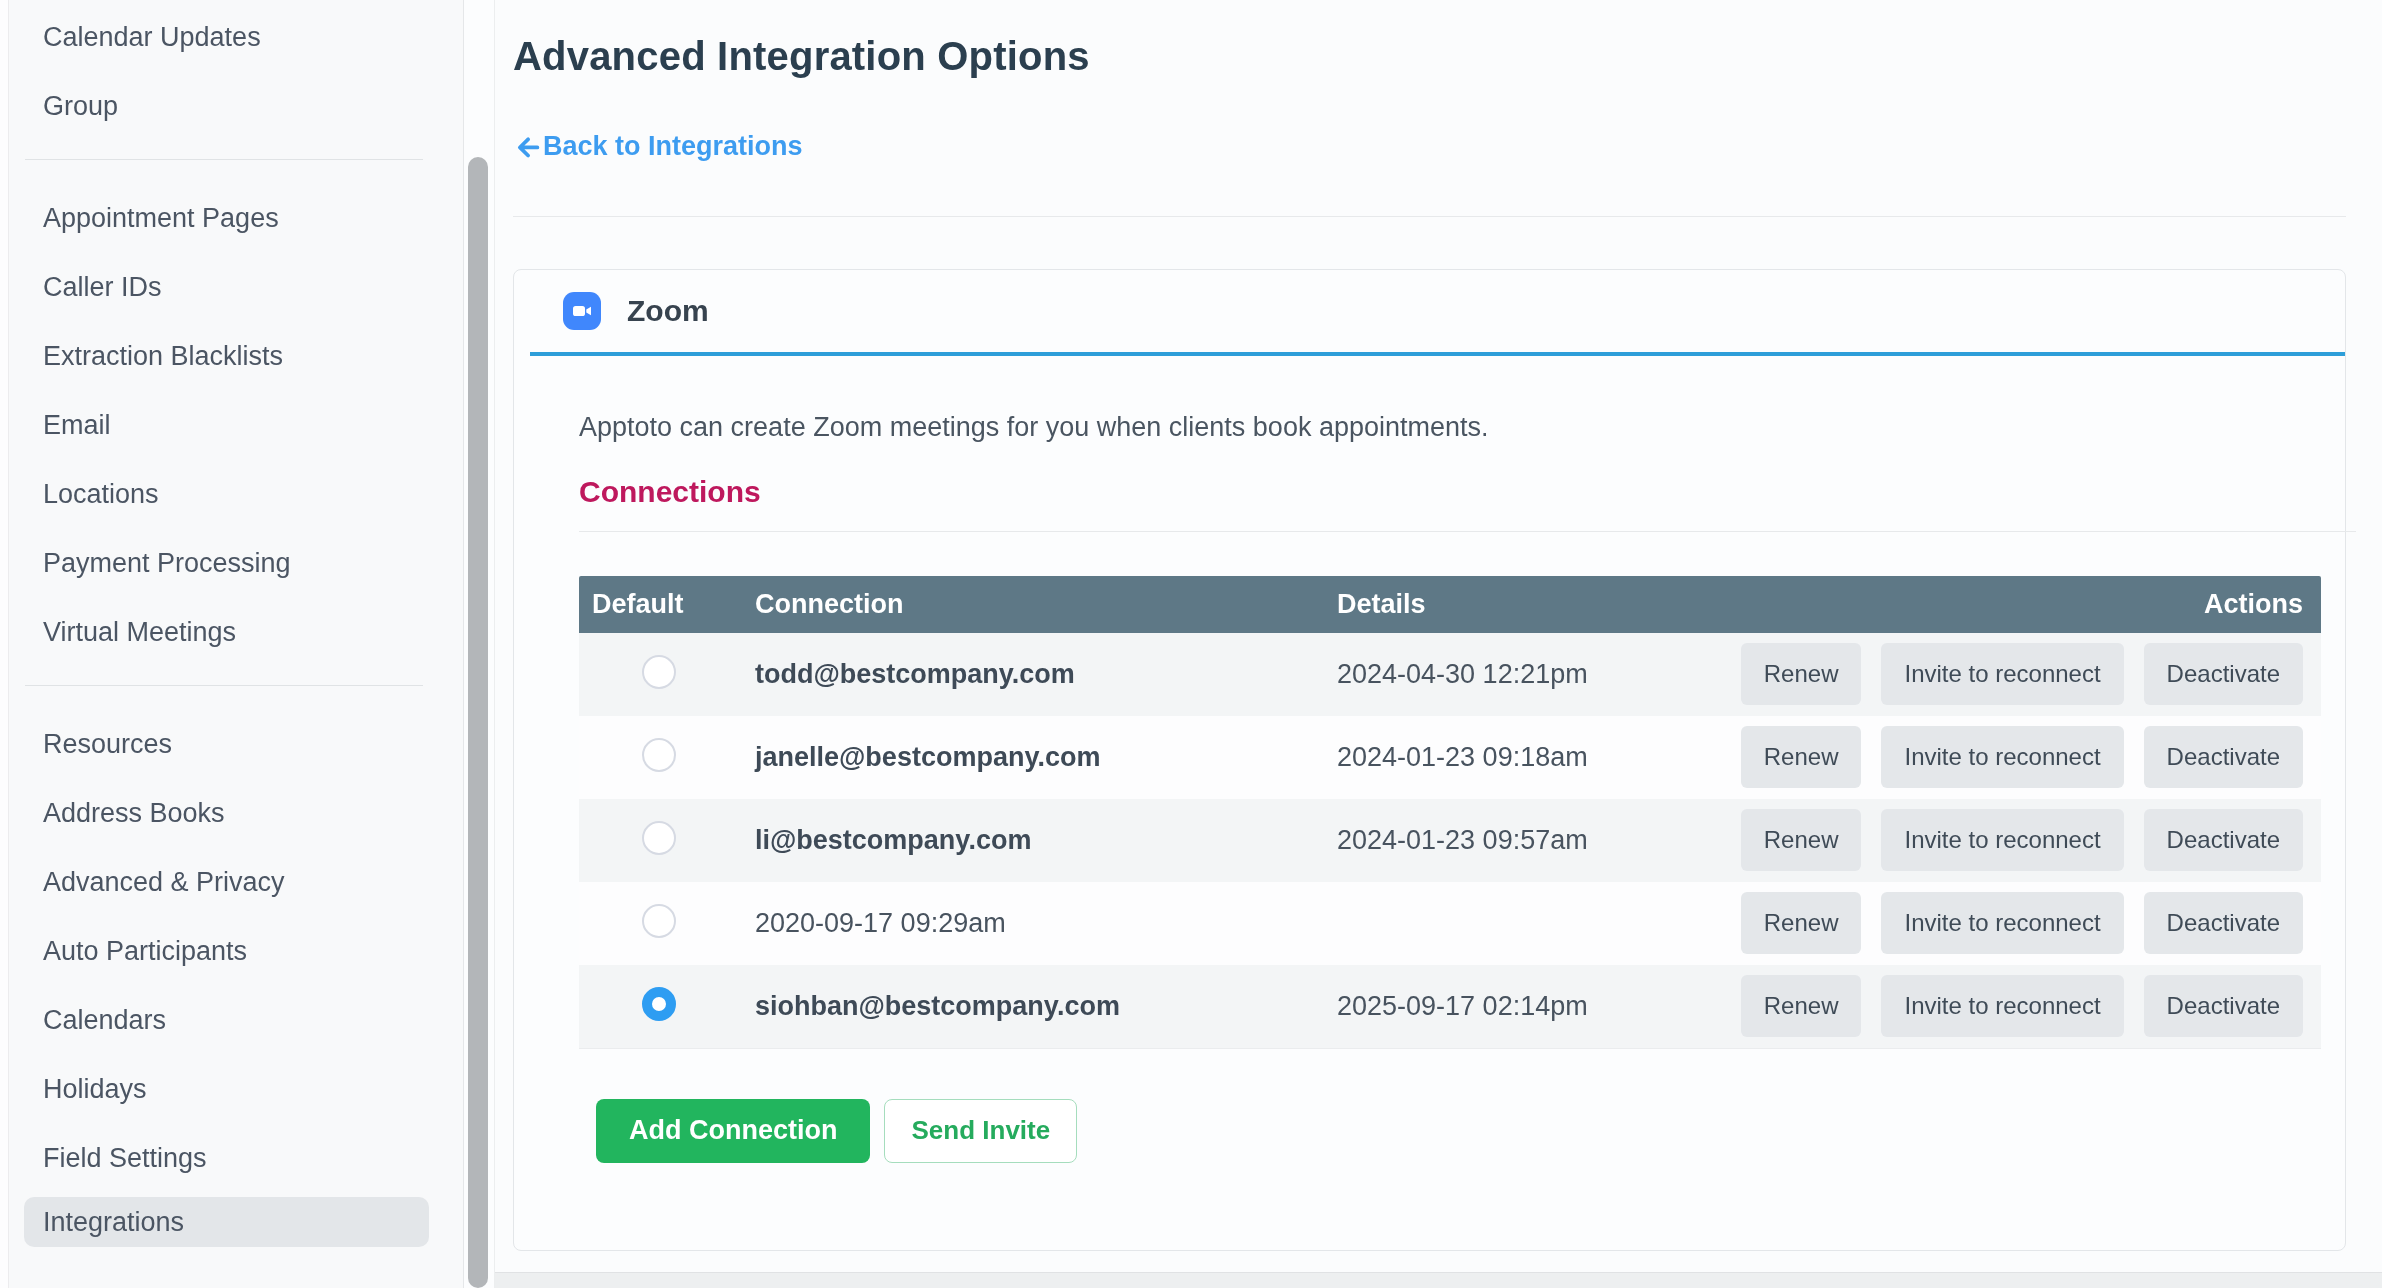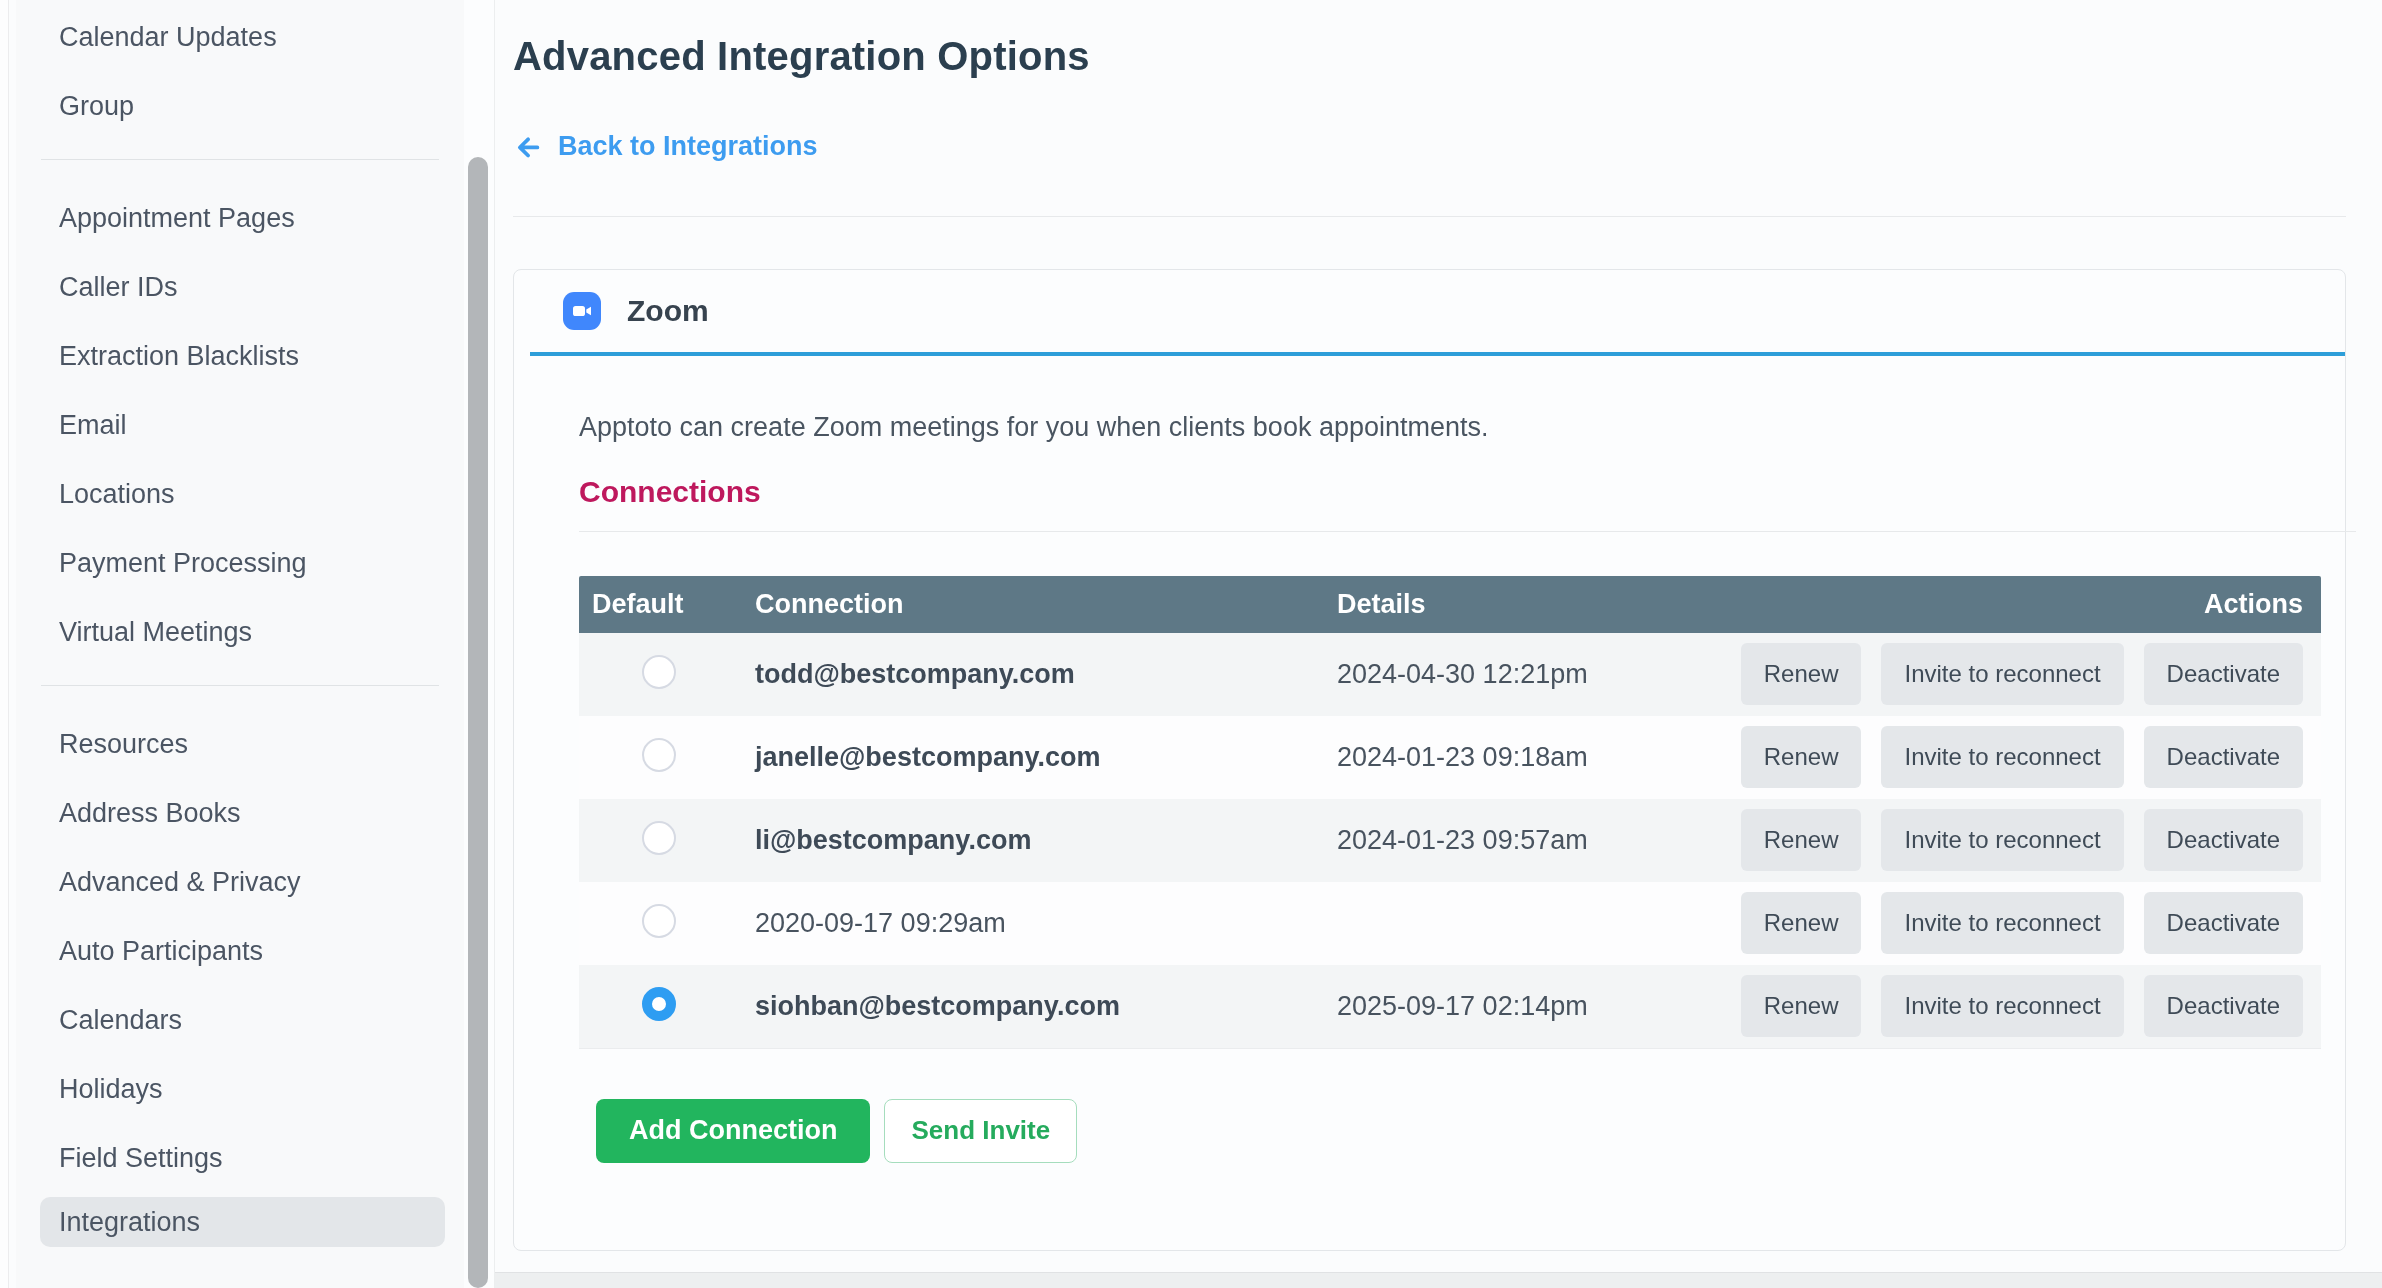--- a/index.html
+++ b/index.html
@@ -3,33 +3,33 @@
 <meta charset="utf-8">
 <style>
   * { margin:0; padding:0; box-sizing:border-box; }
   html,body { width:2382px; height:1288px; overflow:hidden; }
   body { font-family:"Liberation Sans","DejaVu Sans",sans-serif; background:#fbfcfd; position:relative; }
 
   
   .left-edge { position:absolute; left:0; top:0; width:9px; height:100%; background:#fdfdfe; border-right:1px solid #ececee; z-index:3; }
 
   
-  .sidebar { position:absolute; left:16px; top:0; width:464px; height:100%; background:#f8f9fa; border-right:1px solid #e5e7e9; padding-top:3px; z-index:1; }
+  .sidebar { position:absolute; left:0; top:0; width:464px; height:100%; background:#f8f9fa; border-right:1px solid #e5e7e9; padding-top:3px; z-index:1; }
   .side-item { height:69px; display:flex; align-items:center; padding-left:43px; font-size:27px; color:#4b5563; cursor:pointer; white-space:nowrap; }
   .side-item.selected { background:#e3e6e9; border-radius:10px; margin:0 34px 0 24px; padding-left:19px; height:50px; margin-top:4px; margin-bottom:3px; }
   .side-divider { height:1px; background:#e0e3e5; margin:18px 40px 24px 25px; }
 
   
   .scroll-gutter { position:absolute; left:464px; top:0; width:31px; height:100%; background:#fcfdfe; border-right:1px solid #eceeef; z-index:2; }
   .scroll-thumb { position:absolute; left:4px; top:157px; bottom:0; width:20px; background:#b3b6b9; border-radius:12px; }
 
   
   .main { position:absolute; left:495px; top:0; right:0; bottom:0; background:#fbfcfd; }
   .page-title { margin:34px 0 0 18px; font-size:40px; font-weight:700; color:#2b3f4f; letter-spacing:0.2px; }
-  .back-link { margin:52px 0 0 18px; display:inline-flex; align-items:center; gap:15px; font-size:27px; font-weight:600; color:#3d9cf0; cursor:pointer; }
+  .back-link { margin:52px 0 0 18px; display:inline-flex; align-items:center; font-size:27px; font-weight:600; color:#3d9cf0; cursor:pointer; }
   .back-arrow { width:30px; height:30px; display:inline-block; }
   .hr1 { margin:50px 0 0 18px; width:1833px; height:1px; background:#e7e9eb; }
 
   
   .card { margin:52px 0 0 18px; width:1833px; height:982px; background:#fcfdfe; border:1px solid #e3e6e9; border-radius:8px;padding-left:16px; }
   .card-header { height:86px; display:flex; align-items:center; padding-left:33px; gap:26px; border-bottom:4px solid #2d9ed9; border-radius:8px 8px 0 0; }
   .zoom-icon { width:38px; height:38px; border-radius:11px; background:#4087fc; display:flex; align-items:center; justify-content:center; }
   .card-title { font-size:30px; font-weight:600; color:#37434f; }
   .card-desc { margin:56px 0 0 49px; font-size:27px; color:#4a5561; }
   .connections-heading { margin:32px 0 0 49px; font-size:30px; font-weight:700; color:#be185d; }

